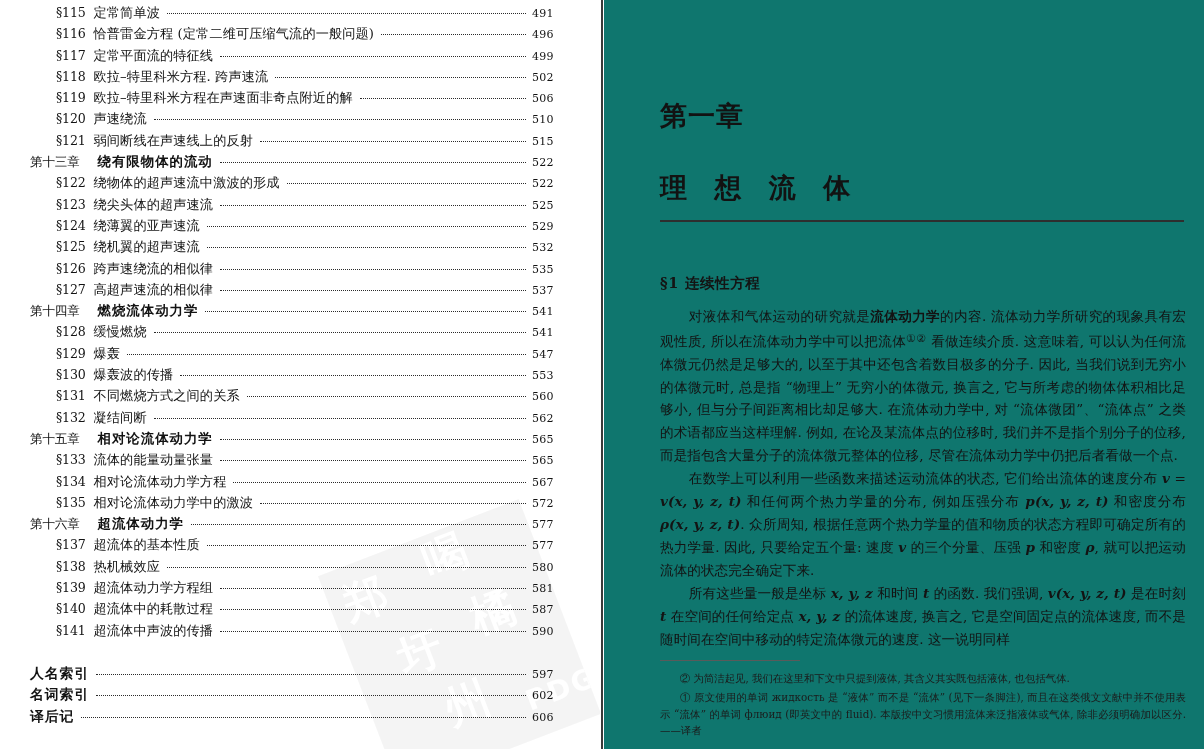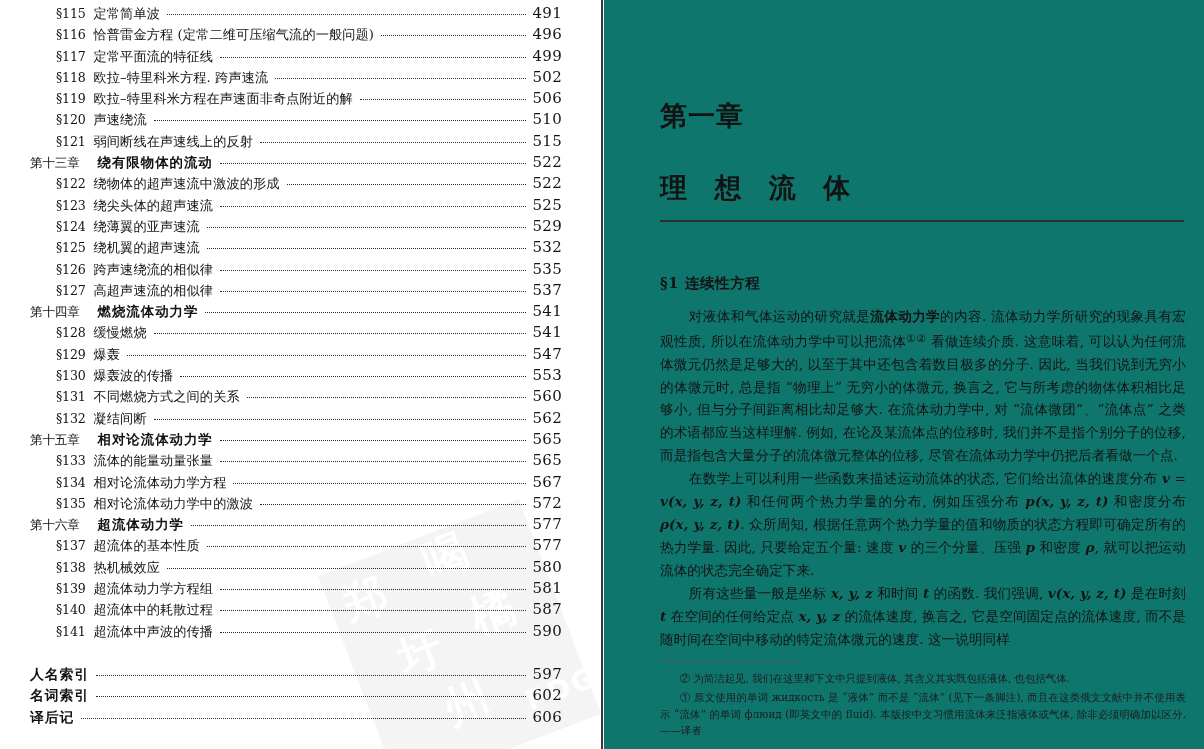--- a/index.html
+++ b/index.html
@@ -86,23 +86,23 @@
     margin: 0 6px 0 7px;
     position: relative;
     top: -3px;
     border-bottom: 1.4px dotted #2b2b2b;
     height: 0;
   }
 
   .pg {
     flex: 0 0 auto;
     width: 30px;
-    text-align: right;
+    text-align: left;
     font-family: "DejaVu Serif", "Liberation Serif", serif;
-    font-size: 15px;
+    font-size: 11px;
     font-weight: normal;
     letter-spacing: 0.3px;
   }
 
   .toc-gap { height: 22px; }
 
   
   .watermark {
     position: absolute;
     left: 352px;

